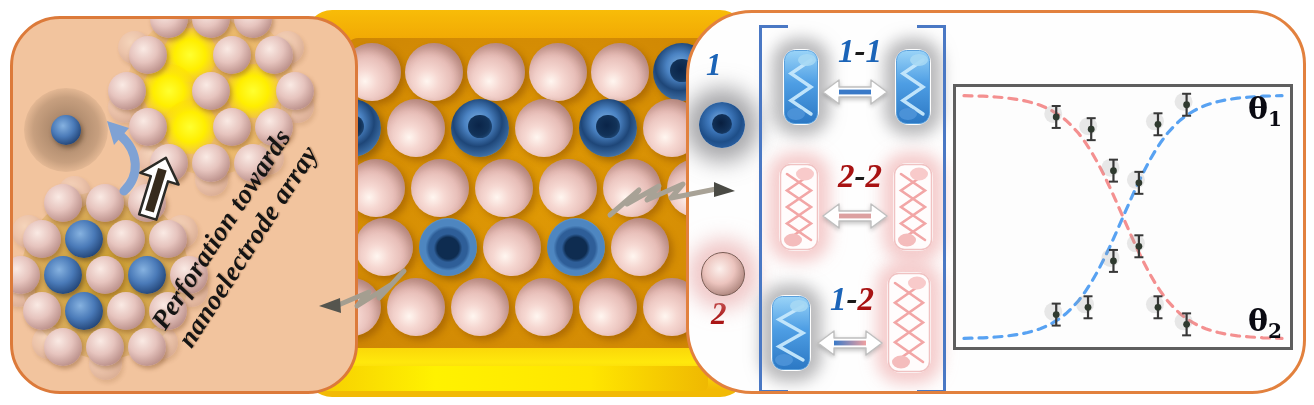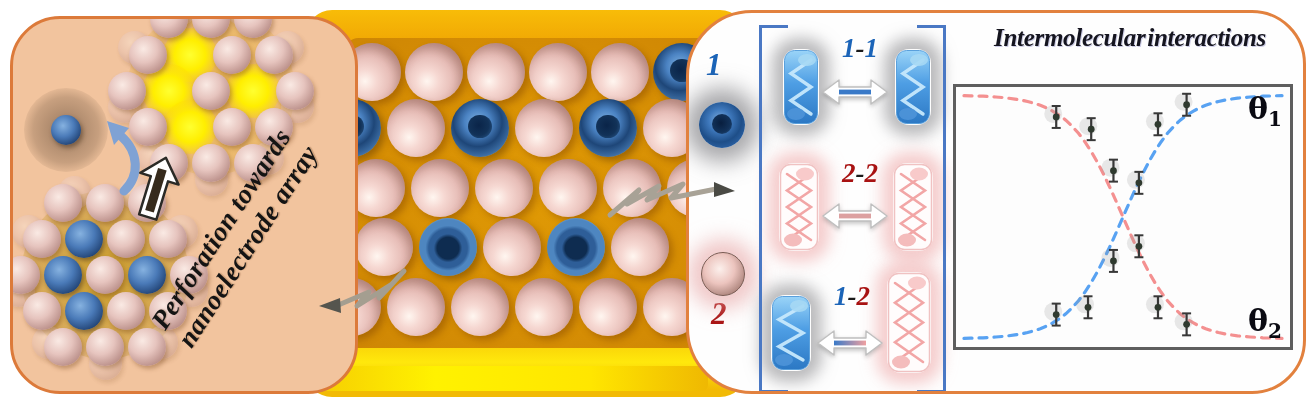--- a/index.html
+++ b/index.html
@@ -47,21 +47,21 @@
     background:radial-gradient(circle at 45% 40%,#7FAEE0 0%,#3E78BC 30%,#1E4E88 58%,#2A5FA0 76%,#17395F 100%);
     box-shadow:0 0 22px 14px rgba(95,95,100,.55);}
   .sphere1:after{content:"";position:absolute;left:28%;top:26%;width:44%;height:44%;border-radius:50%;
     background:radial-gradient(circle at 45% 45%,#081E3E 0%,#12325A 60%,#2E5E94 100%);}
   .sphere2{position:absolute;width:42px;height:42px;border-radius:50%;
     background:radial-gradient(circle at 42% 38%,#FCF0EC 0%,#ECC4BE 42%,#B08880 76%,#6E4A44 100%);
     border:1px solid #7A5850;box-shadow:0 0 20px 13px rgba(232,164,164,.6);}
   .bracket{position:absolute;width:26px;top:12px;height:362px;z-index:5;}
   .bracket.bl{border-left:3px solid #4A78C4;border-top:3px solid #4A78C4;border-bottom:3px solid #4A78C4;}
   .bracket.br{border-right:3px solid #4A78C4;border-top:3px solid #4A78C4;border-bottom:3px solid #4A78C4;}
-  .pair-label{position:absolute;transform:translateX(-50%);font-weight:bold;font-style:italic;font-size:27px;white-space:nowrap;}
+  .pair-label{position:absolute;transform:translateX(-50%);font-weight:bold;font-style:italic;font-size:33px;white-space:nowrap;}
   .cyl-wrap{position:absolute;border-radius:14px;}
   .halo-gray{box-shadow:0 0 15px 11px rgba(125,125,128,.52);}
   .halo-pink{box-shadow:0 0 15px 11px rgba(238,165,165,.55);}
   .pair-arrow{position:absolute;filter:drop-shadow(0 2px 2px rgba(0,0,0,.22));}
   
   #chart-title{left:960px;top:24px;width:340px;text-align:center;z-index:5;
     font-weight:bold;font-style:italic;font-size:25px;color:#15151F;word-spacing:-4px;letter-spacing:-.3px;
     text-shadow:1px 1px 0 rgba(60,60,160,.25);}
   #chart-frame{left:953px;top:84px;width:340px;height:266px;z-index:5;box-sizing:border-box;
     background:#FDFDFD;border:3px solid #5E5E5E;}
@@ -267,21 +267,20 @@
         <div class="pair-label" style="left: 163px; top: 268px;"><span style="color:#1B64B8">1</span><span style="color:#1A1A1A">-</span><span style="color:#A81212">2</span></div>
         <div class="pair-arrow" style="left: 128px; top: 315px;"><svg width="66" height="30">
       <polygon points="1,15 17,3 17,10 49,10 49,3 65,15 49,27 49,20 17,20 17,27" fill="#FFFFFF" stroke="#BFBFBF" stroke-width="1.4" stroke-linejoin="round"></polygon>
       <rect x="17" y="12.6" width="32" height="4.8" fill="url(#stripeBP)"></rect>
           </svg></div>
       </div>
 
     <div class="abs" id="chart-title-slot"></div>
   </div>
 
-  <div class="abs" id="chart-title">Intermolecular interactions</div>
   <div class="abs" id="chart-frame">
     <svg id="chart-svg" width="334" height="260">
         <path d="M8.0,251.4 L14.4,251.2 L20.7,251.0 L27.1,250.8 L33.4,250.4 L39.8,250.0 L46.2,249.5 L52.5,248.8 L58.9,247.9 L65.2,246.9 L71.6,245.5 L78.0,243.8 L84.3,241.7 L90.7,239.0 L97.0,235.7 L103.4,231.7 L109.8,226.8 L116.1,220.8 L122.5,213.7 L128.8,205.3 L135.2,195.5 L141.6,184.4 L147.9,172.1 L154.3,158.7 L160.6,144.6 L167.0,130.0 L173.4,115.4 L179.7,101.3 L186.1,87.9 L192.4,75.6 L198.8,64.5 L205.2,54.7 L211.5,46.3 L217.9,39.2 L224.2,33.2 L230.6,28.3 L237.0,24.3 L243.3,21.0 L249.7,18.3 L256.0,16.2 L262.4,14.5 L268.8,13.1 L275.1,12.1 L281.5,11.2 L287.8,10.5 L294.2,10.0 L300.6,9.6 L306.9,9.2 L313.3,9.0 L319.6,8.8 L326.0,8.6 " fill="none" stroke="#58A2F2" stroke-width="3.2" stroke-dasharray="8 7" stroke-linecap="round"></path>
         <path d="M8.0,8.6 L14.4,8.8 L20.7,9.0 L27.1,9.2 L33.4,9.6 L39.8,10.0 L46.2,10.5 L52.5,11.2 L58.9,12.1 L65.2,13.1 L71.6,14.5 L78.0,16.2 L84.3,18.3 L90.7,21.0 L97.0,24.3 L103.4,28.3 L109.8,33.2 L116.1,39.2 L122.5,46.3 L128.8,54.7 L135.2,64.5 L141.6,75.6 L147.9,87.9 L154.3,101.3 L160.6,115.4 L167.0,130.0 L173.4,144.6 L179.7,158.7 L186.1,172.1 L192.4,184.4 L198.8,195.5 L205.2,205.3 L211.5,213.7 L217.9,220.8 L224.2,226.8 L230.6,231.7 L237.0,235.7 L243.3,239.0 L249.7,241.7 L256.0,243.8 L262.4,245.5 L268.8,246.9 L275.1,247.9 L281.5,248.8 L287.8,249.5 L294.2,250.0 L300.6,250.4 L306.9,250.8 L313.3,251.0 L319.6,251.2 L326.0,251.4 " fill="none" stroke="#F49090" stroke-width="3.2" stroke-dasharray="8 7" stroke-linecap="round"></path>
         <circle cx="97.22" cy="224.6" r="9" fill="#9A9A9A" opacity=".22"></circle>
         <line x1="100.22" y1="216.62" x2="100.22" y2="238.57999999999998" stroke="#383838" stroke-width="2.2"></line>
         <line x1="95.72" y1="216.62" x2="104.72" y2="216.62" stroke="#383838" stroke-width="2"></line>
         <line x1="95.72" y1="238.57999999999998" x2="104.72" y2="238.57999999999998" stroke="#383838" stroke-width="2"></line>
         <circle cx="100.22" cy="227.6" r="3.4" fill="#2F3A2F"></circle>
         <circle cx="129.02" cy="217.28" r="9" fill="#9A9A9A" opacity=".22"></circle>

